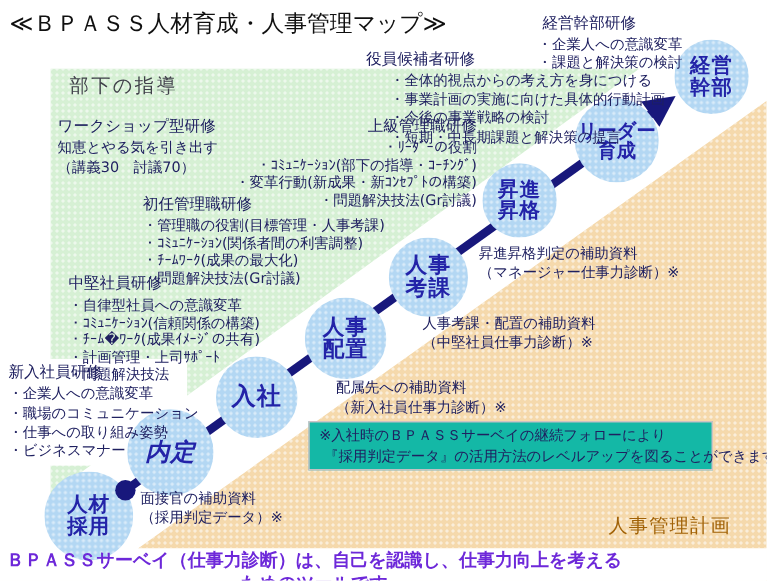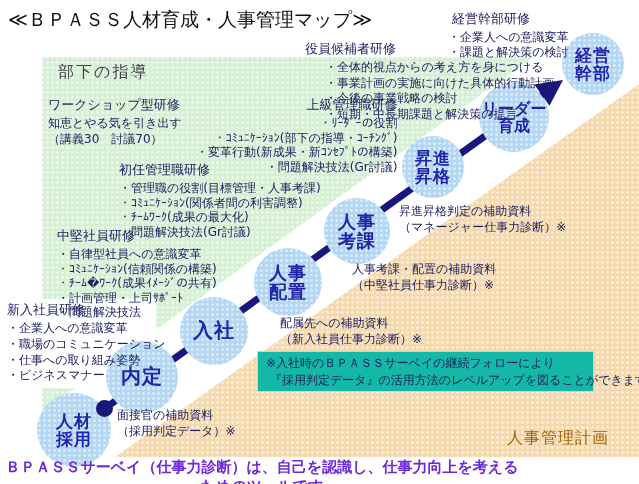--- a/index.html
+++ b/index.html
@@ -23,21 +23,21 @@
   .dotmark{position:absolute;left:96px;top:400px;width:17px;height:17px;border-radius:50%;
       background:#18187c;z-index:5;}
 
   
   .stage{position:absolute;border-radius:50%;background-color:#b3d7f3;
       background-image:radial-gradient(rgba(255,255,255,.5) 1px, rgba(255,255,255,0) 1.7px);
       background-size:5px 5px;
       display:flex;flex-direction:column;align-items:center;justify-content:center;
       color:#2323a8;font-weight:bold;line-height:1.08;letter-spacing:1px;z-index:4;}
   .s1{left:37px;top:393px;width:74px;height:74px;font-size:17px;}
-  .s2{left:106px;top:341px;width:72px;height:72px;font-size:20px;}
+  .s2{left:106px;top:341px;width:72px;height:72px;font-size:20px;font-style:italic;}
   .s3{left:180px;top:297px;width:68px;height:68px;font-size:20px;}
   .s4{left:254px;top:248px;width:68px;height:68px;font-size:18px;}
   .s5{left:324px;top:198px;width:66px;height:66px;font-size:18px;}
   .s6{left:402px;top:136px;width:62px;height:62px;font-size:17px;}
   .s7{left:479px;top:82px;width:70px;height:70px;font-size:16px;letter-spacing:0;}
   .s8{left:562px;top:33px;width:62px;height:62px;font-size:17px;}
 
   
   .title{position:absolute;left:8px;top:7px;font-size:19px;color:#101010;z-index:6;}
   .lab-dev{position:absolute;left:58px;top:62px;font-size:16px;color:#40404a;

